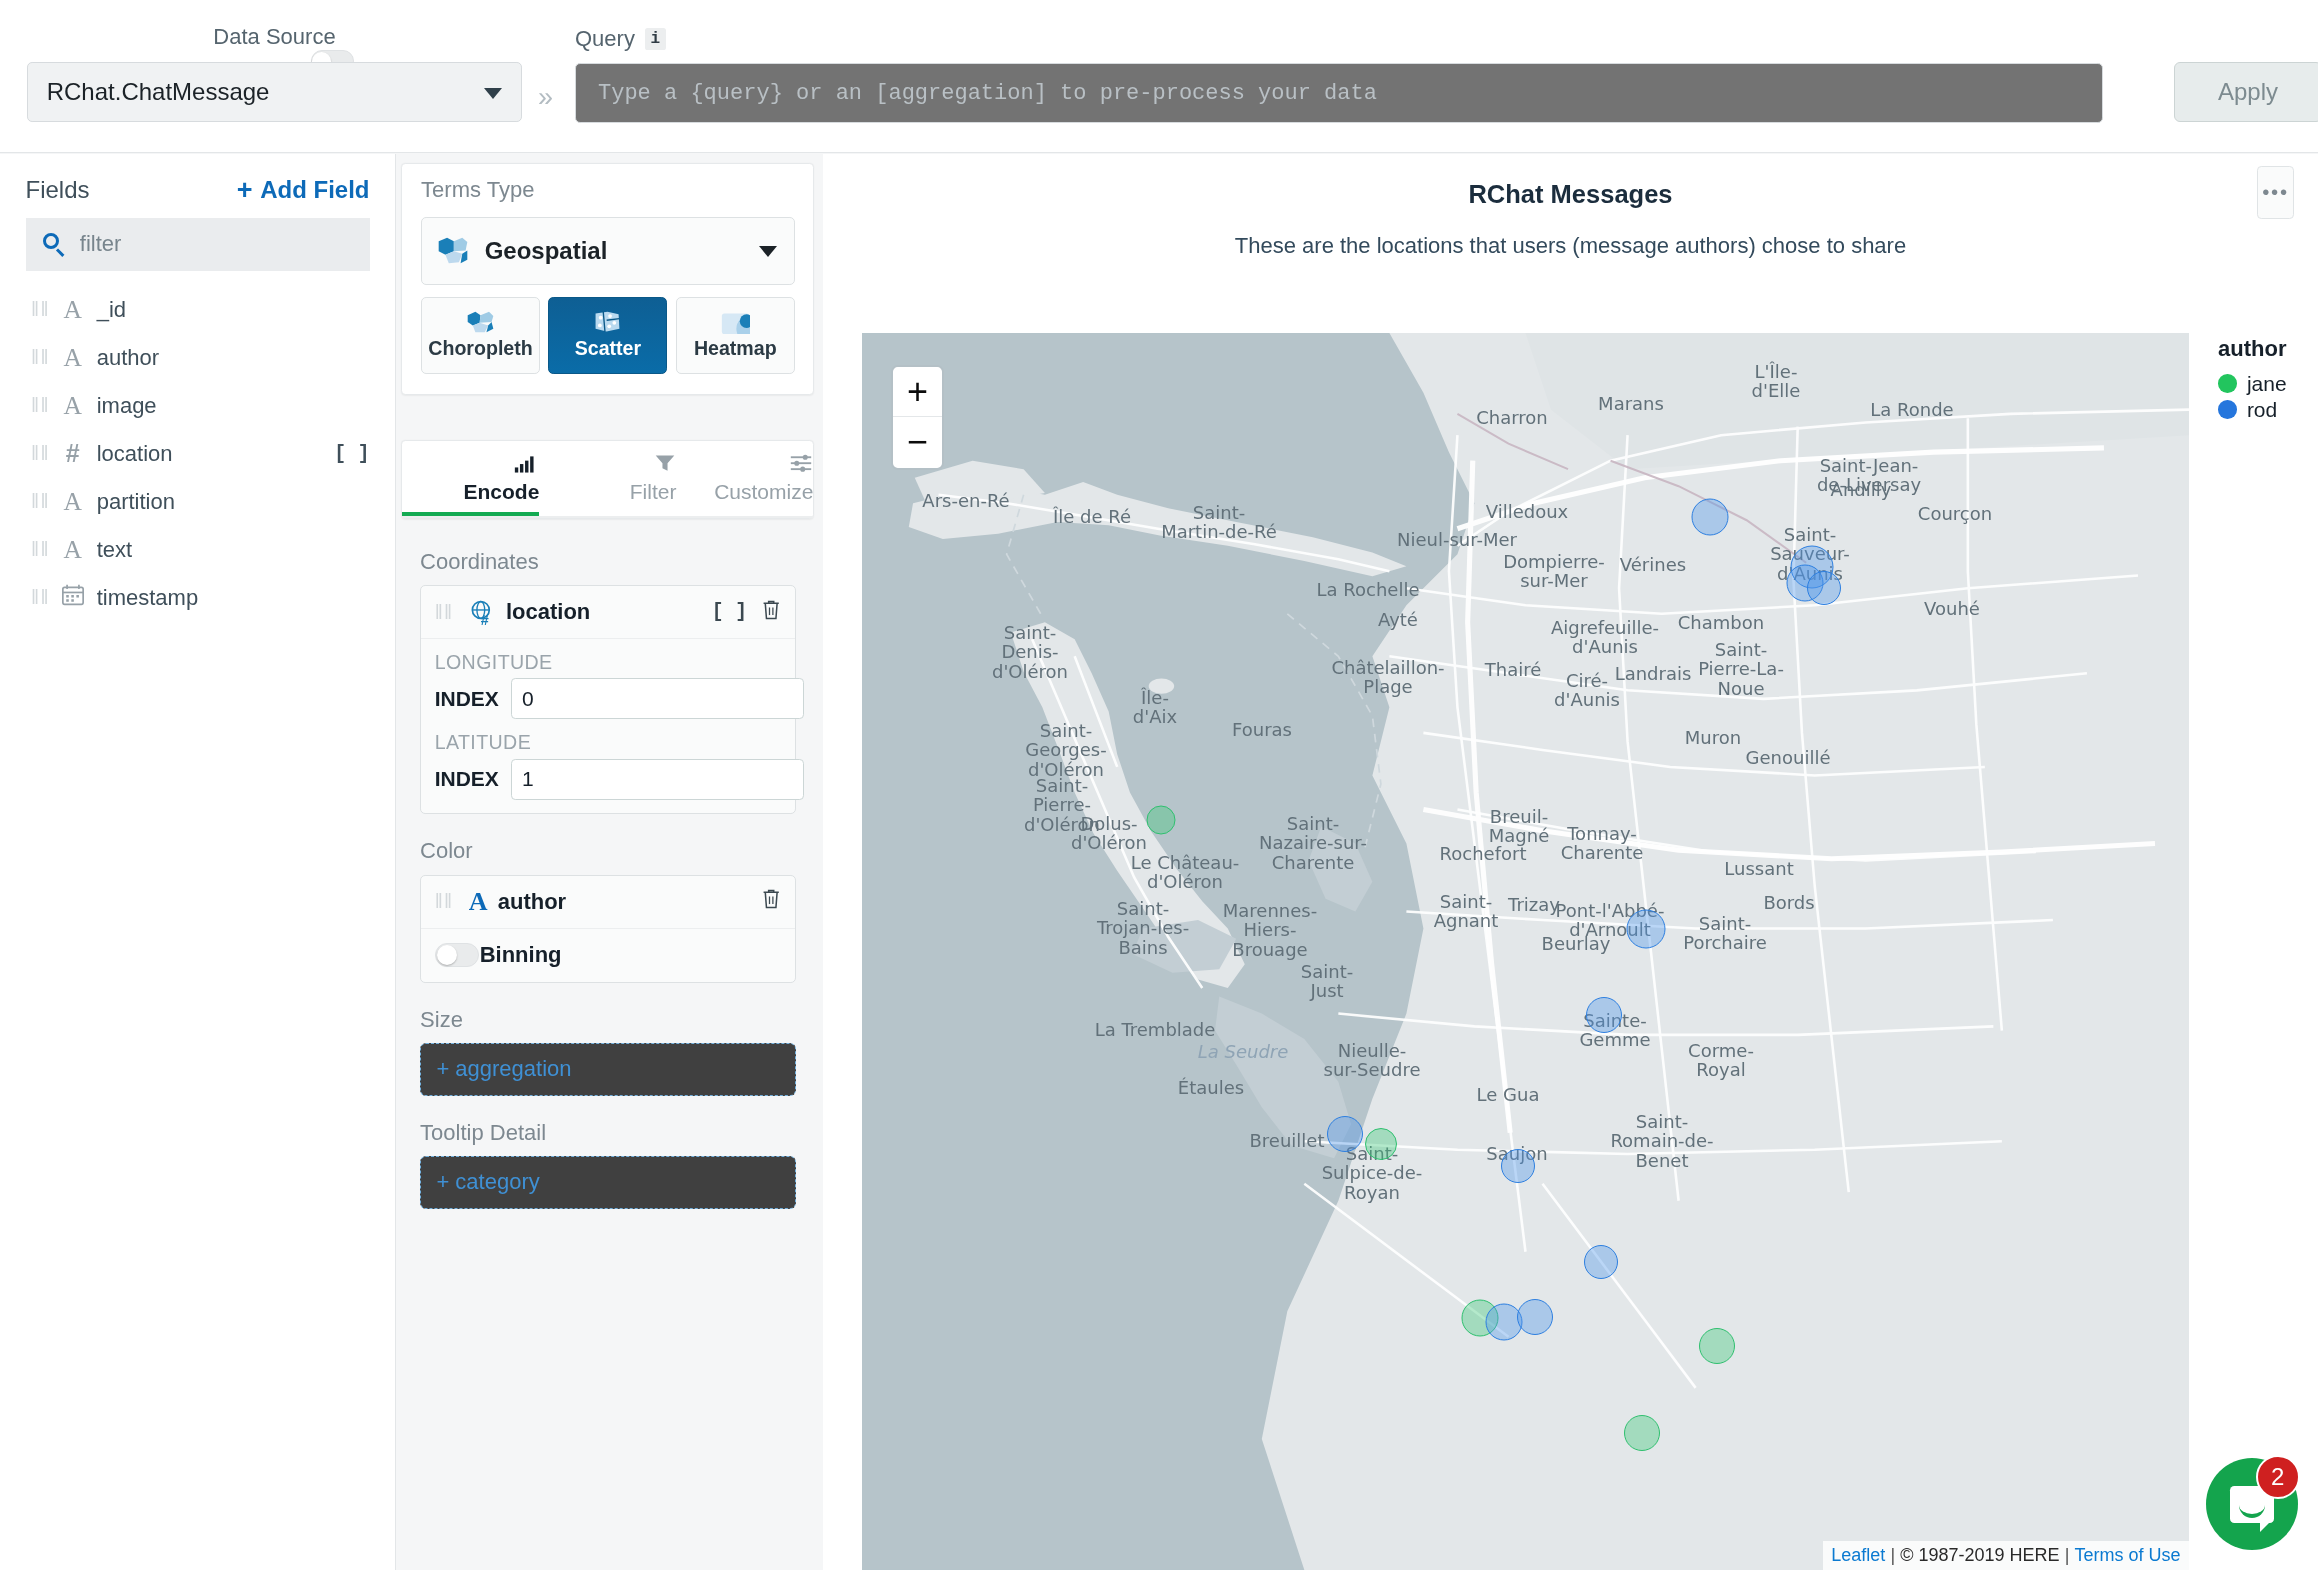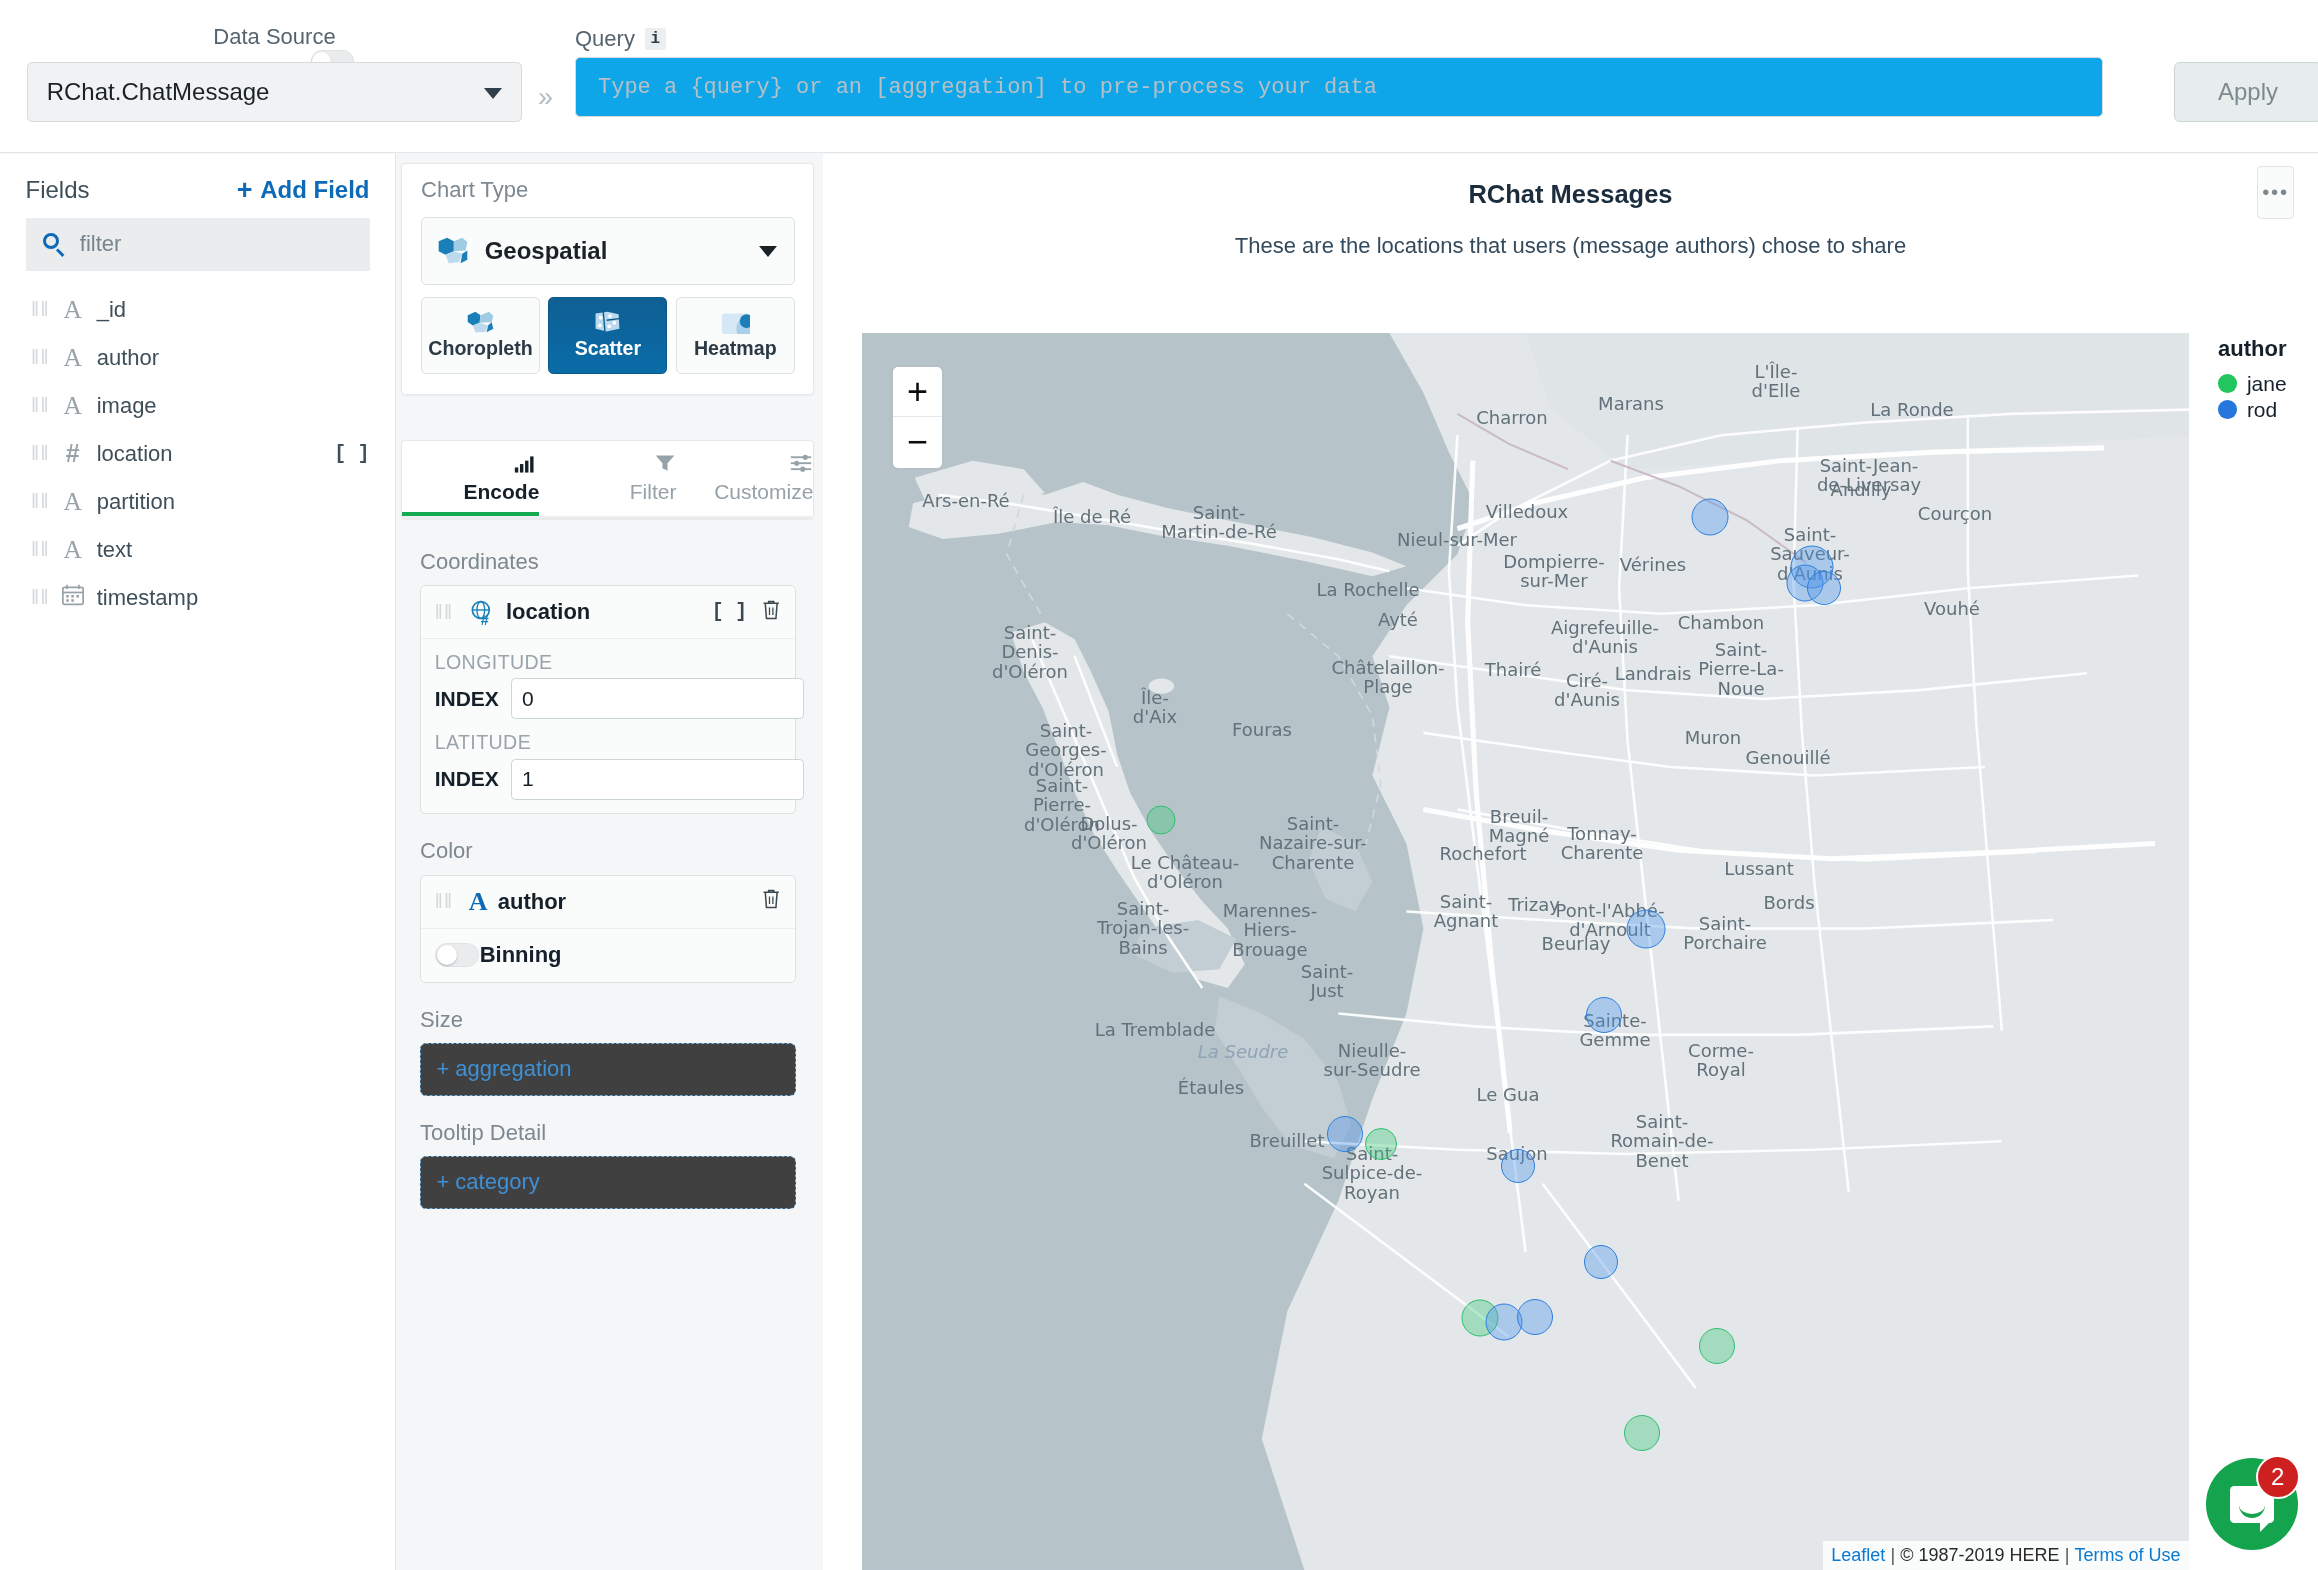--- a/index.html
+++ b/index.html
@@ -52,22 +52,22 @@
     border-right: 9.4px solid transparent; border-top: 11px solid #30404a;
   }
   .chevrons {
     position: absolute; left: 538px; top: 82px;
     font-size: 27px; color: #b3bcc2; letter-spacing: -1.7px;
   }
   .query-block { position: absolute; left: 575px; top: 24px; }
   .q-labelrow { display: flex; align-items: center; height: 29px; }
   .q-label { font-size: 22px; color: #55646e; }
   .query-input {
-    margin-top: 4px; width: 1528px; height: 60px;
-    background: #0ea5e9; border: 0.9px solid #d7dbde; border-radius: 5.1px;
+    margin-top: 10px; width: 1528px; height: 60px;
+    background: #737373; border: 0.9px solid #d7dbde; border-radius: 5.1px;
     padding: 0 22px; font-size: 22px; color: #1b2227;
     font-family: "Liberation Mono", monospace;
   }
   .query-input::placeholder { color: #b9c0c5; }
   .apply-btn {
     position: absolute; left: 2174px; top: 62px;
     width: 148px; height: 60px;
     background: #e7ecec; border: 0.9px solid #ccd4d4; border-radius: 6px;
     color: #7d8b90; font-size: 24px; cursor: default;
     font-family: "Liberation Sans", sans-serif;
@@ -361,21 +361,21 @@
           </svg></span>
         <span class="field-name">timestamp</span>
         <span class="arr-ic"></span>
       </div>
     </div>
 </div>
 
 <div class="cfg-col">
 
   <div class="card chart-type-card">
-    <div class="ct-title">Chart Type</div>
+    <div class="ct-title">Terms Type</div>
     <div class="ct-select">
       <svg width="32" height="29" viewBox="0 0 38 34">
         <path d="M2 6 L12 2 L20 6 L20 18 L10 22 L2 18 Z" fill="#1a7fb8"></path>
         <path d="M20 6 L30 2 L36 7 L34 17 L20 18 Z" fill="#9fcbe5"></path>
         <path d="M10 22 L20 18 L30 21 L26 31 L14 32 Z" fill="#bdd9ee"></path>
         <path d="M30 21 L36 17 L36 28 L28 32 Z" fill="#1a7fb8"></path>
       </svg>
       <span class="ct-name">Geospatial</span>
       <span class="ct-caret"></span>
     </div>

